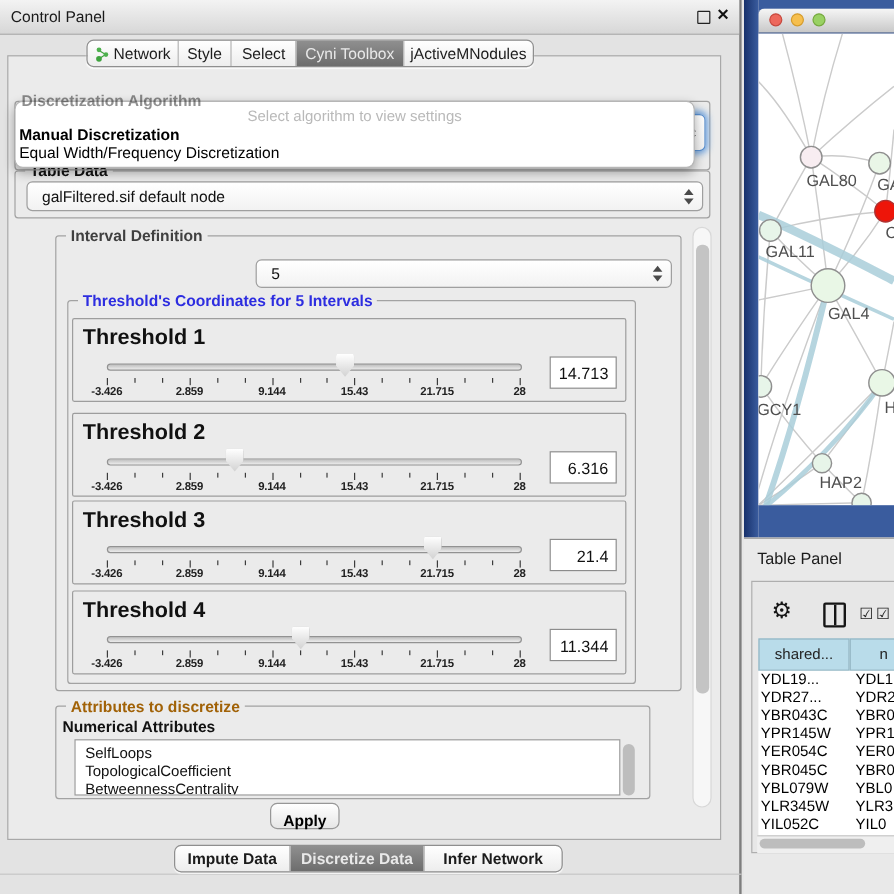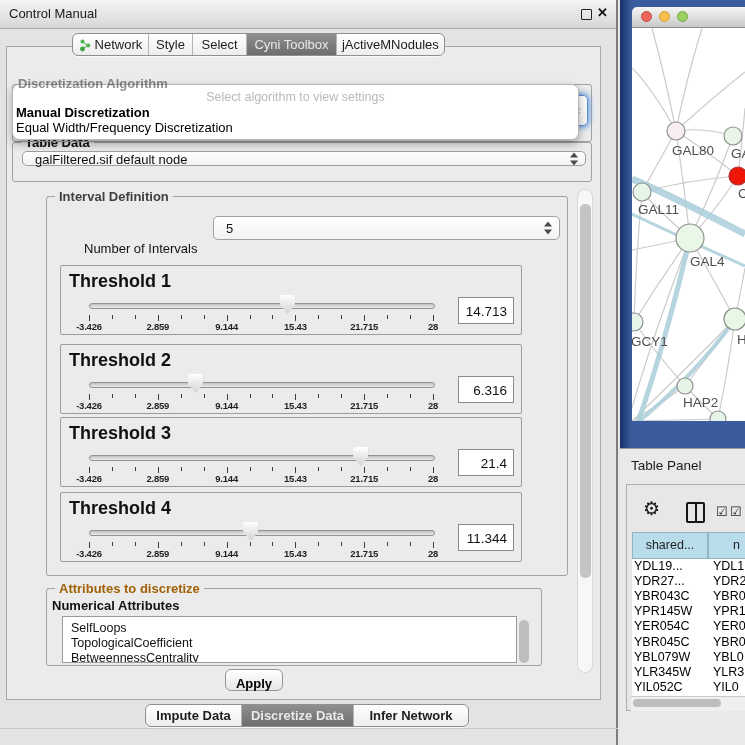--- a/index.html
+++ b/index.html
@@ -57,21 +57,21 @@
   #colico i{position:absolute;left:50%;top:0;width:2px;height:100%;background:#161616;margin-left:-1px;}
   .cb{position:absolute;top:19px;font-size:13px;color:#222;}
 </style>
 </head>
 <body>
 
 <div id="screen">
 
   <div id="cpanel">
     <div id="titlebar">
-      <span class="t">Control Manual</span>
+      <span class="t">Control Panel</span>
       <span class="float-ico"></span>
       <span class="close-ico">✕</span>
     </div>
 
     <div id="body"></div>
 
     <div class="seg" style="left:72px;top:33px;width:371px;height:21px;">
       <span class="sg" style="width:76px;">
         <svg width="12" height="14" viewBox="0 0 12 14">
           <line x1="3.5" y1="4" x2="9" y2="7.5" stroke="#3fa33f" stroke-width="1"></line>
@@ -99,38 +99,41 @@
 
     <div id="popup">
       <div class="ph">Select algorithm to view settings</div>
       <div class="opt" style="top:20px;font-weight:bold;">Manual Discretization</div>
       <div class="opt" style="top:35px;">Equal Width/Frequency Discretization</div>
     </div>
 
     <div class="gb" style="left:12px;top:142px;width:580px;height:40px;z-index:3;">
       <span class="lbl">Table Data</span>
     </div>
-    <div class="combo" style="left:22px;top:151px;width:564px;height:15px;z-index:4;">
+    <div class="combo" style="left:22px;top:151px;width:564px;height:25px;z-index:4;">
       <span class="val">galFiltered.sif default node</span>
       <span class="arrows">
           <i class="up"></i>
           <i class="dn"></i>
         </span>
     </div>
 
     <div class="gb" style="left:46px;top:196px;width:522px;height:380px;">
       <span class="lbl" style="color:#404040;">Interval Definition</span>
     </div>
     <div class="abs" style="left:84px;top:221px;font-size:13px;font-weight:normal;margin-top:20px;">Number of Intervals</div>
     <div class="combo" style="left:213px;top:216px;width:347px;height:24px;">
       <span class="val">5</span>
       <span class="arrows">
           <i class="up"></i>
           <i class="dn"></i>
         </span>
+    </div>
+    <div class="gb" style="left:56px;top:250px;width:474px;height:320px;">
+      <span class="lbl" style="color:#2d2de0;">Threshold's Coordinates for 5 Intervals</span>
     </div>
 
     <div class="tbox" style="top:265px;">
       <span class="tl">Threshold 1</span>
       <div class="track"></div>
       <div class="vbox">14.713</div>
     <div class="tick" style="left: 28px; top: 49px; height: 6px;"></div>
         <div class="tlab" style="left: 5px;">-3.426</div>
         <div class="tick" style="left: 50.9333px; top: 49px; height: 3.5px;"></div>
         <div class="tick" style="left: 73.8667px; top: 49px; height: 3.5px;"></div>

